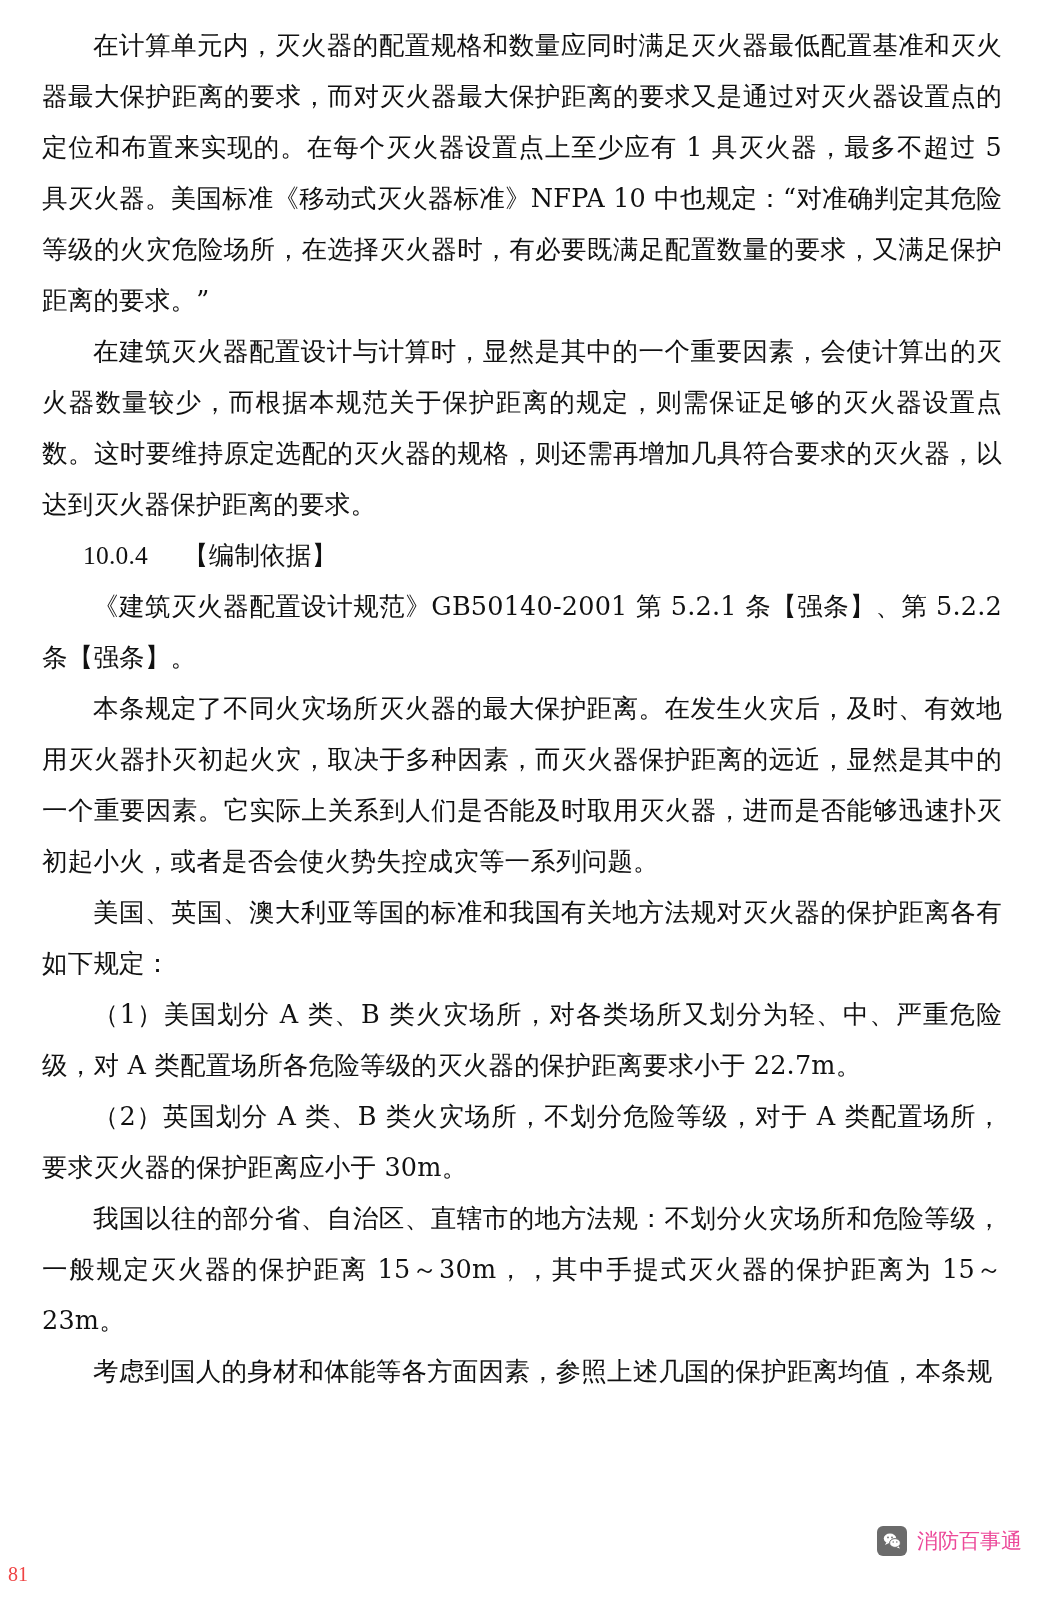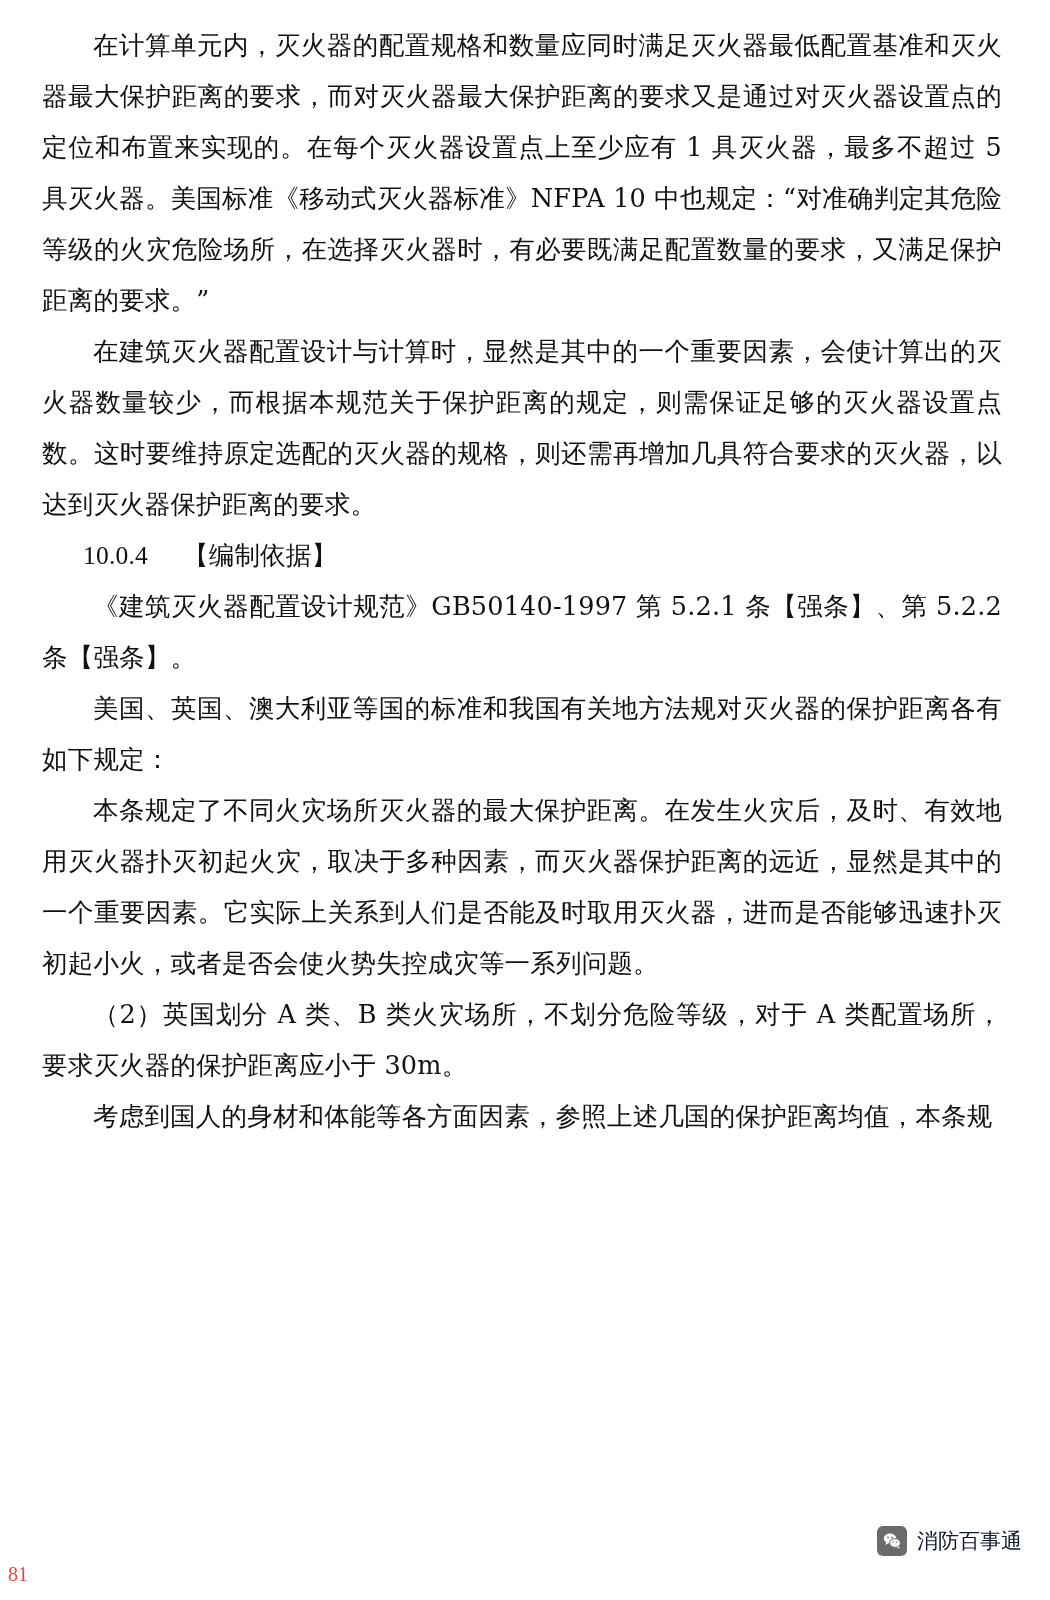--- a/index.html
+++ b/index.html
@@ -59,21 +59,21 @@
     font-family: "Liberation Serif", serif;
     color: #ef4444;
   }
   .wechat-badge {
     position: absolute;
     right: 36px;
     bottom: 44px;
     display: flex;
     align-items: center;
     gap: 10px;
-    color: #0f172a;
+    color: #ec4899;
     font-size: 21px;
     font-family: "DejaVu Sans", "Liberation Sans", sans-serif;
   }
   .wechat-icon {
     width: 30px;
     height: 30px;
     border-radius: 6px;
     background: #6b6b6b;
     display: inline-flex;
     align-items: center;
@@ -90,31 +90,33 @@
   <div class="body-text">
 
     <p class="indent2">在计算单元内，灭火器的配置规格和数量应同时满足灭火器最低配置基准和灭火器最大保护距离的要求，而对灭火器最大保护距离的要求又是通过对灭火器设置点的定位和布置来实现的。在每个灭火器设置点上至少应有 1 具灭火器，最多不超过 5 具灭火器。美国标准《移动式灭火器标准》NFPA 10 中也规定：“对准确判定其危险等级的火灾危险场所，在选择灭火器时，有必要既满足配置数量的要求，又满足保护距离的要求。”</p>
 
     <p class="indent2">在建筑灭火器配置设计与计算时，显然是其中的一个重要因素，会使计算出的灭火器数量较少，而根据本规范关于保护距离的规定，则需保证足够的灭火器设置点数。这时要维持原定选配的灭火器的规格，则还需再增加几具符合要求的灭火器，以达到灭火器保护距离的要求。</p>
 
     <p class="noindent clause-line">
       <span class="clause-num en">10.0.4</span><span>【编制依据】</span>
     </p>
 
-    <p class="indent2">《建筑灭火器配置设计规范》GB50140-1997 第 5.2.1 条【强条】、第 5.2.2 条【强条】。</p>
+    <p class="indent2">《建筑灭火器配置设计规范》GB50140-2001 第 5.2.1 条【强条】、第 5.2.2 条【强条】。</p>
 
+
+    <p class="indent2">本条规定了不同火灾场所灭火器的最大保护距离。在发生火灾后，及时、有效地用灭火器扑灭初起火灾，取决于多种因素，而灭火器保护距离的远近，显然是其中的一个重要因素。它实际上关系到人们是否能及时取用灭火器，进而是否能够迅速扑灭初起小火，或者是否会使火势失控成灾等一系列问题。</p>
 
     <p class="indent2">美国、英国、澳大利亚等国的标准和我国有关地方法规对灭火器的保护距离各有如下规定：</p>
 
-    <p class="indent2">本条规定了不同火灾场所灭火器的最大保护距离。在发生火灾后，及时、有效地用灭火器扑灭初起火灾，取决于多种因素，而灭火器保护距离的远近，显然是其中的一个重要因素。它实际上关系到人们是否能及时取用灭火器，进而是否能够迅速扑灭初起小火，或者是否会使火势失控成灾等一系列问题。</p>
-
+    <p class="indent2">（1）美国划分 A 类、B 类火灾场所，对各类场所又划分为轻、中、严重危险级，对 A 类配置场所各危险等级的灭火器的保护距离要求小于 22.7m。</p>
 
     <p class="indent2">（2）英国划分 A 类、B 类火灾场所，不划分危险等级，对于 A 类配置场所，要求灭火器的保护距离应小于 30m。</p>
 
 
+    <p class="indent2">我国以往的部分省、自治区、直辖市的地方法规：不划分火灾场所和危险等级，一般规定灭火器的保护距离 15～30m，，其中手提式灭火器的保护距离为 15～23m。</p>
 
     <p class="indent2">考虑到国人的身材和体能等各方面因素，参照上述几国的保护距离均值，本条规</p>
 
   </div>
 
   <div class="wechat-badge">
     <span class="wechat-icon">
       <svg width="20" height="20" viewBox="0 0 20 20" aria-hidden="true">
         <ellipse cx="8" cy="7.5" rx="6.2" ry="5" fill="#ffffff"></ellipse>
         <polygon points="4.5,11 3,14 6.5,12.3" fill="#ffffff"></polygon>

